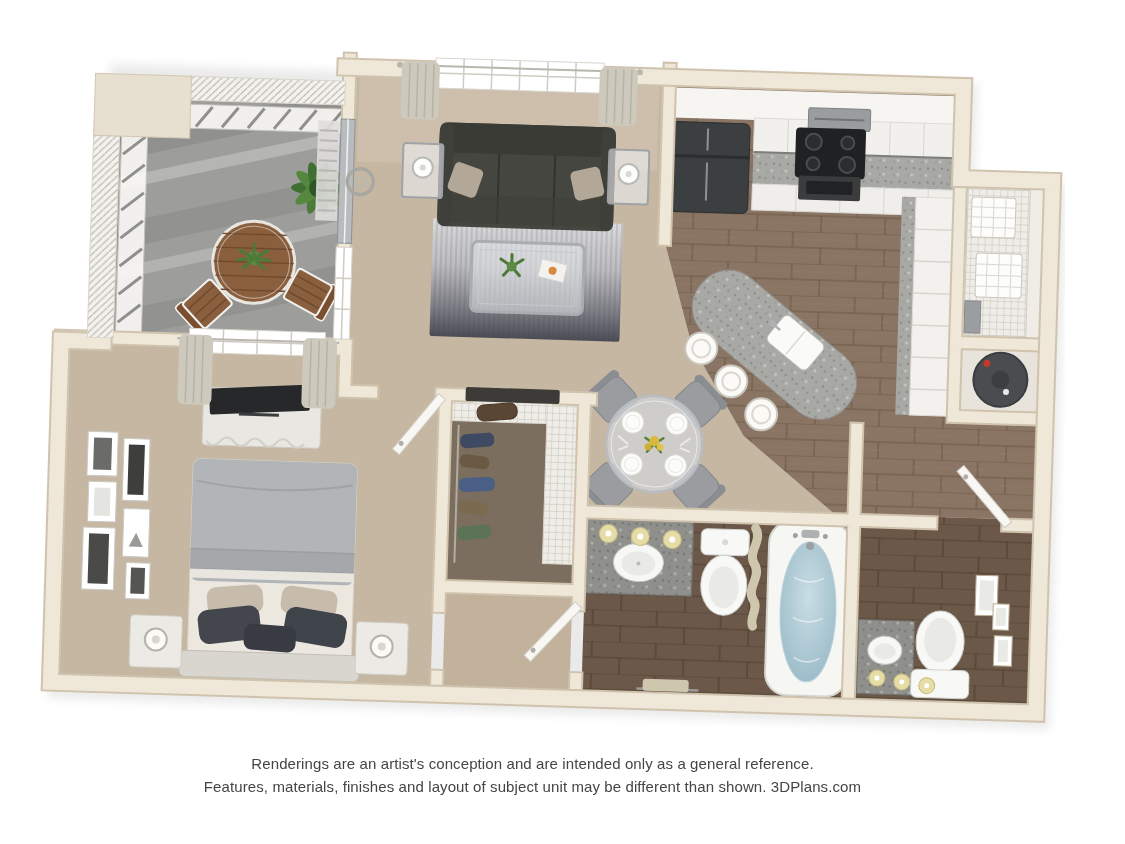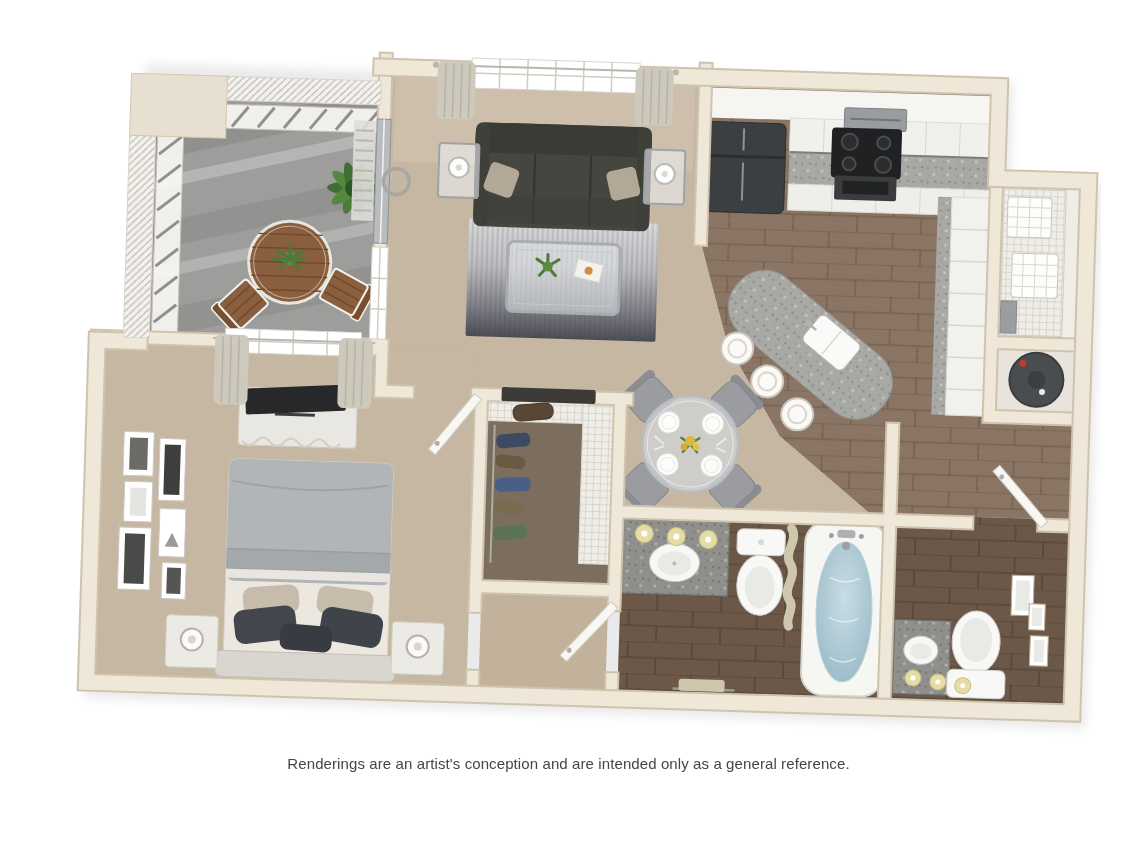--- a/index.html
+++ b/index.html
@@ -1,17 +1,17 @@
 <!DOCTYPE html>
 <html><head>
 <meta charset="utf-8">
 <style>
   html,body{margin:0;padding:0;background:#ffffff;}
   .canvas{position:relative;width:1065px;height:844px;background:#ffffff;overflow:hidden;
-          font-family:"Liberation Sans", sans-serif;margin-left:36px;}
+          font-family:"Liberation Sans", sans-serif;}
   .plan-svg{position:absolute;left:0;top:0;}
   .disclaimer{position:absolute;left:0;right:0;top:752px;text-align:center;
               color:#454545;font-size:15px;line-height:23px;letter-spacing:0.1px;}
 </style>
 </head>
 <body>
 
 <div class="canvas">
 <svg class="plan-svg" width="1125" height="844" viewBox="0 0 1125 844">
   <defs>
@@ -490,14 +490,15 @@
       <g>
         <path d="M646,686 H708" stroke="#9a9a96" stroke-width="2.5"></path>
         <rect x="652" y="676" width="46" height="12" rx="3" fill="#cfc6ae"></rect>
       </g>
     </g>
   </g>
 </svg>
 
 <div class="disclaimer">
   <div>Renderings are an artist's conception and are intended only as a general reference.</div>
+  <div>Features, materials, finishes and layout of subject unit may be different than shown. 3DPlans.com</div>
 </div>
 </div>
 
 </body></html>

